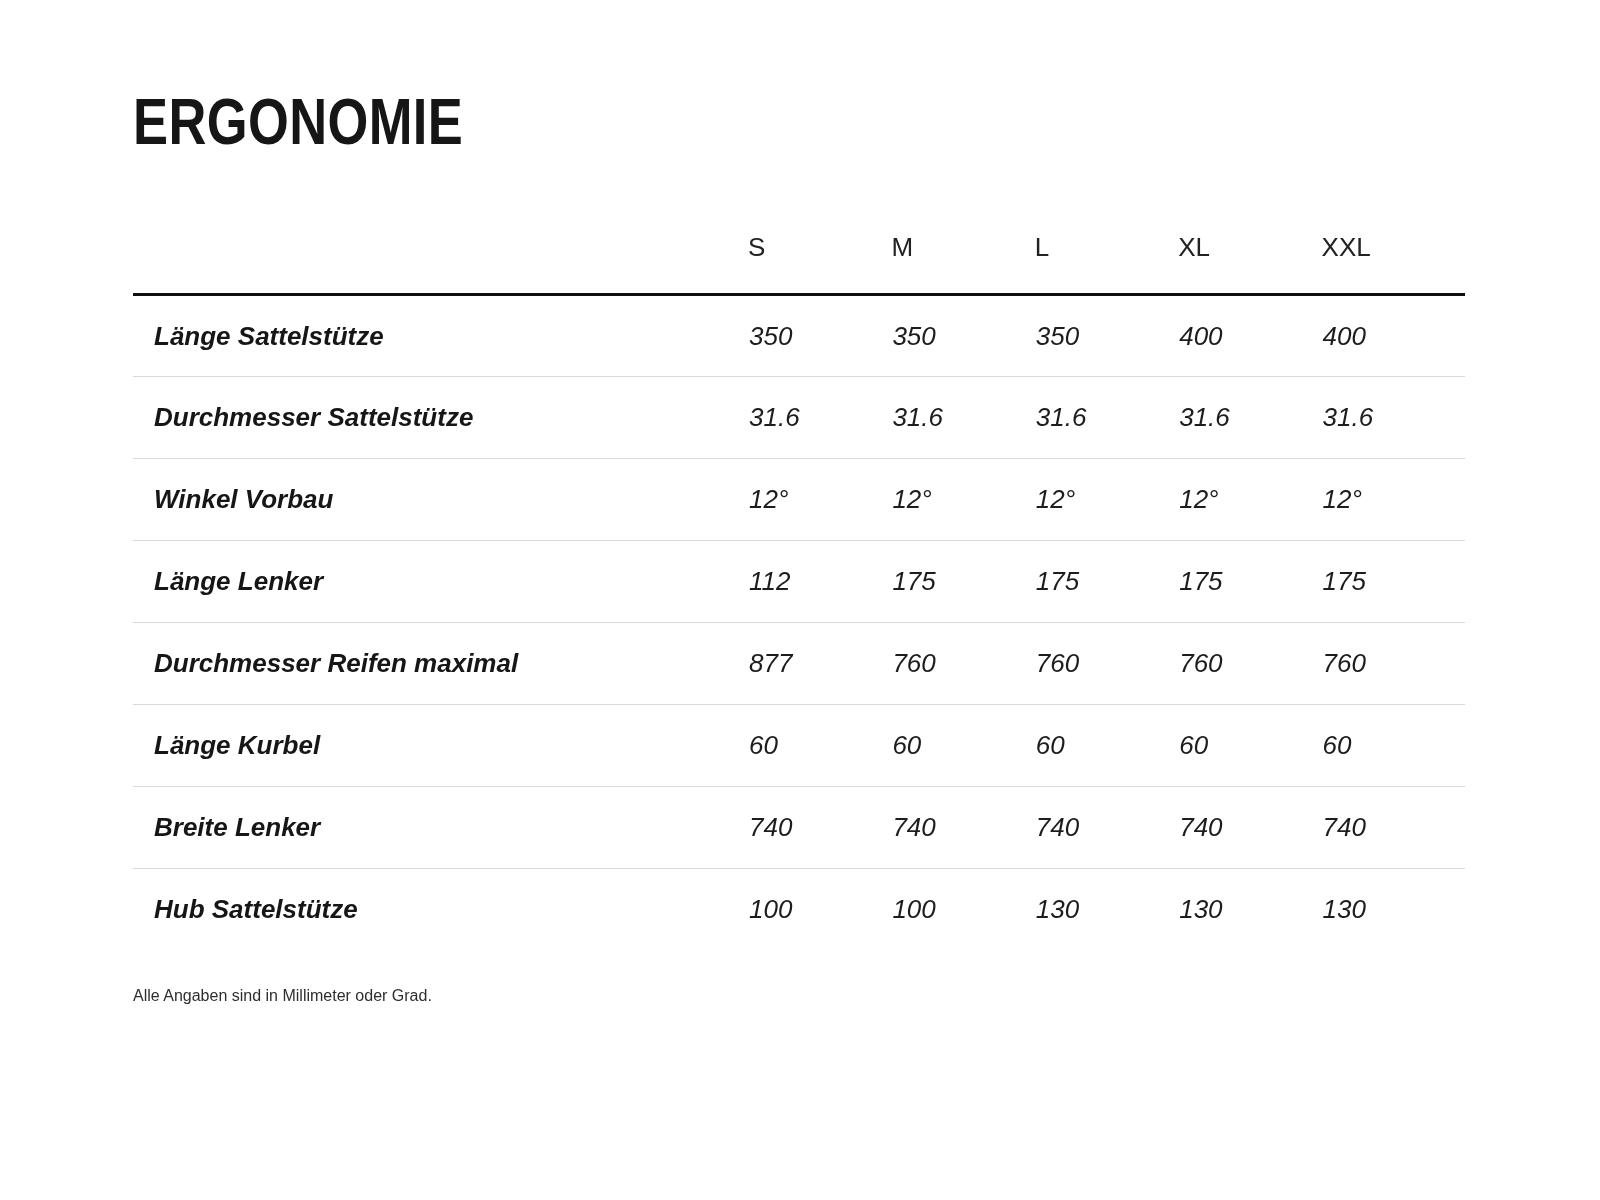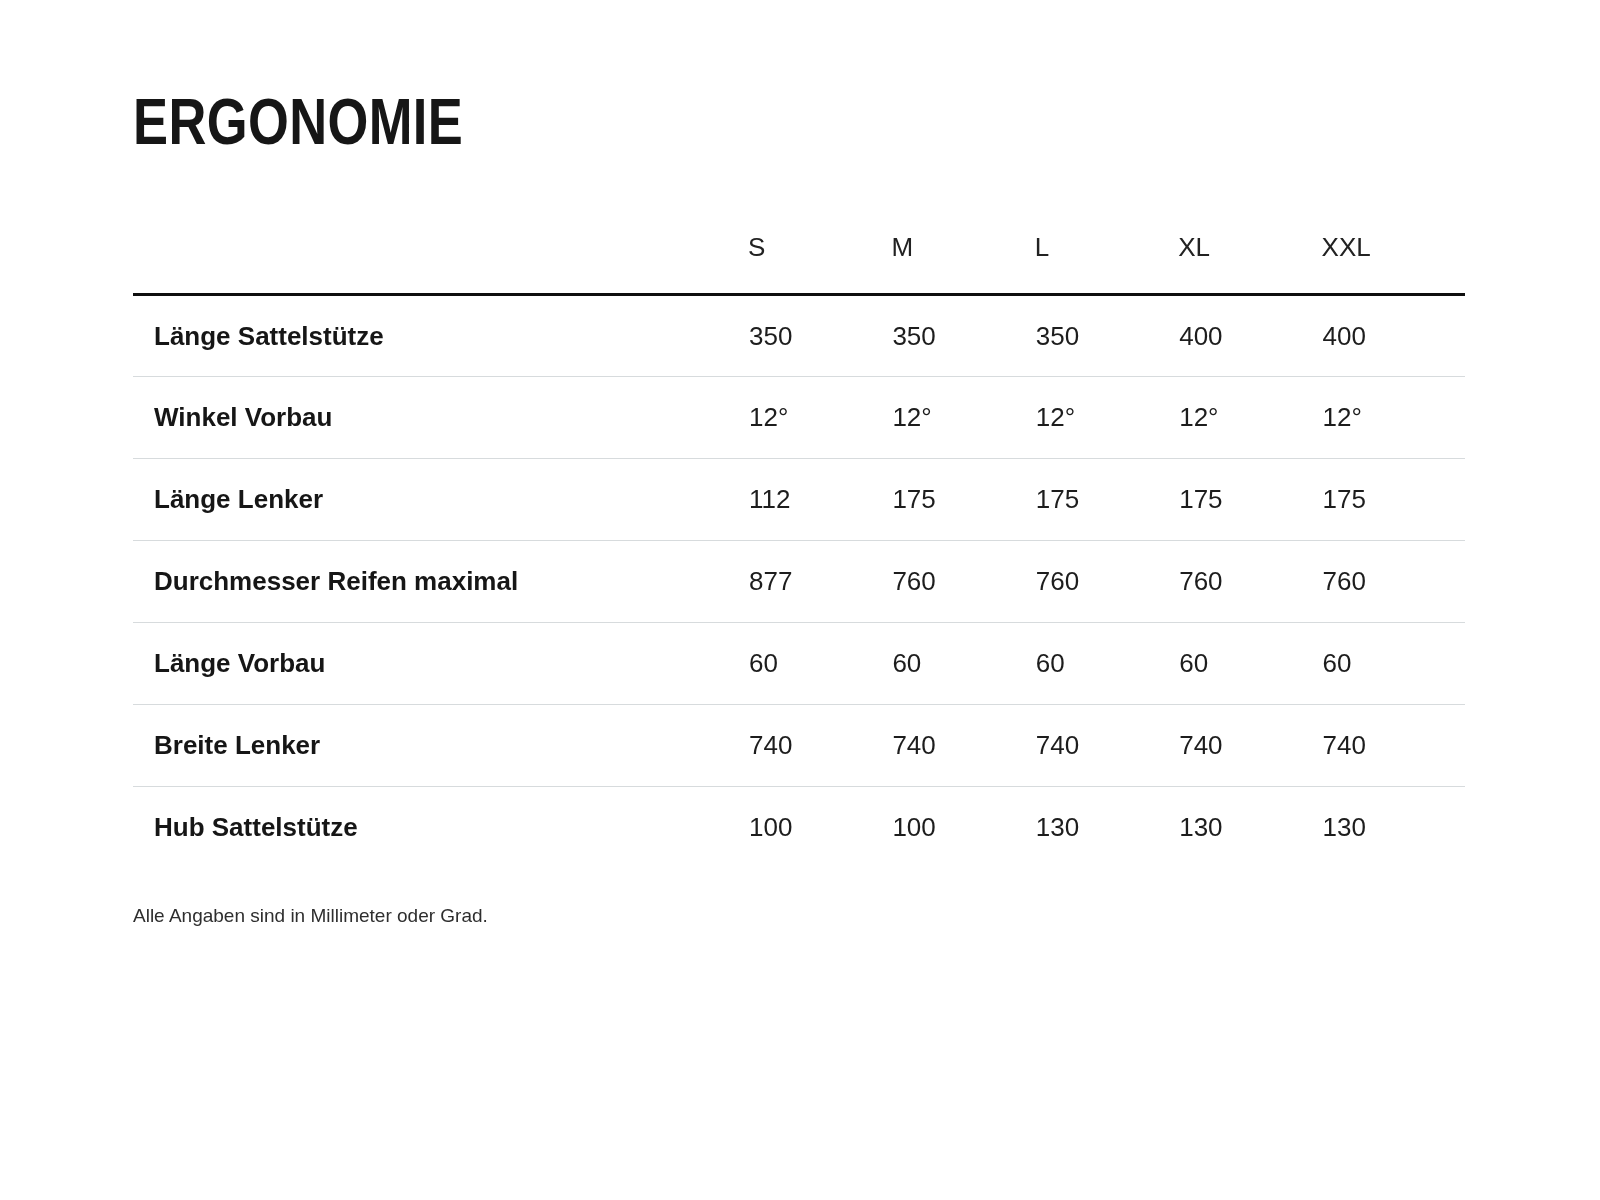--- a/index.html
+++ b/index.html
@@ -47,30 +47,31 @@
   }
   thead th.label-head { padding-left: 21px; }
   tbody tr { border-bottom: 1px solid #d7dbdd; }
   tbody tr:last-child { border-bottom: none; }
   tbody th, tbody td {
     height: 82px;
     vertical-align: middle;
     text-align: left;
     font-size: 26px;
     color: #1d1d1d;
+    font-style: italic;
   }
   tbody th.row-label {
     font-weight: 700;
     padding-left: 21px;
     color: #161616;
   }
   tbody td { font-weight: 400; }
   p.footnote {
     margin: 36px 0 0 0;
-    font-size: 19px;
+    font-size: 16px;
     color: #2e2e2e;
   }
 </style>
 </head>
 <body>
 
 <div class="container">
 
   <h1 class="page-title">ERGONOMIE</h1>
 
@@ -96,20 +97,28 @@
     <tbody>
         <tr>
     <th class="row-label" scope="row">Länge Sattelstütze</th>
     <td>350</td>
     <td>350</td>
     <td>350</td>
     <td>400</td>
     <td>400</td>
   </tr>
         <tr>
+    <th class="row-label" scope="row">Durchmesser Sattelstütze</th>
+    <td>31.6</td>
+    <td>31.6</td>
+    <td>31.6</td>
+    <td>31.6</td>
+    <td>31.6</td>
+  </tr>
+        <tr>
     <th class="row-label" scope="row">Winkel Vorbau</th>
     <td>12°</td>
     <td>12°</td>
     <td>12°</td>
     <td>12°</td>
     <td>12°</td>
   </tr>
         <tr>
     <th class="row-label" scope="row">Länge Lenker</th>
     <td>112</td>
@@ -120,21 +129,21 @@
   </tr>
         <tr>
     <th class="row-label" scope="row">Durchmesser Reifen maximal</th>
     <td>877</td>
     <td>760</td>
     <td>760</td>
     <td>760</td>
     <td>760</td>
   </tr>
         <tr>
-    <th class="row-label" scope="row">Länge Vorbau</th>
+    <th class="row-label" scope="row">Länge Kurbel</th>
     <td>60</td>
     <td>60</td>
     <td>60</td>
     <td>60</td>
     <td>60</td>
   </tr>
         <tr>
     <th class="row-label" scope="row">Breite Lenker</th>
     <td>740</td>
     <td>740</td>

